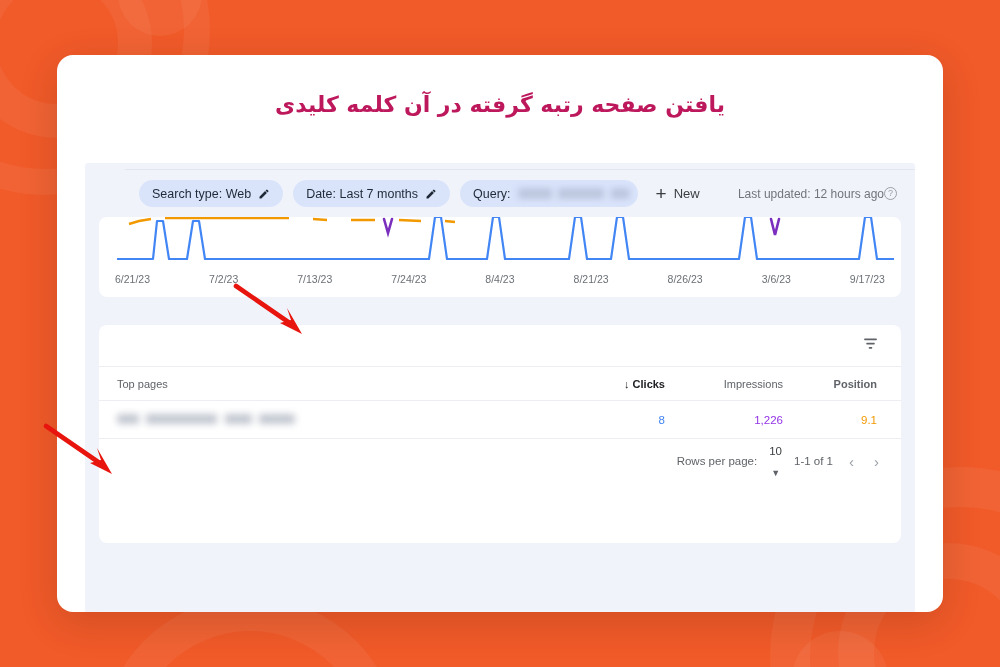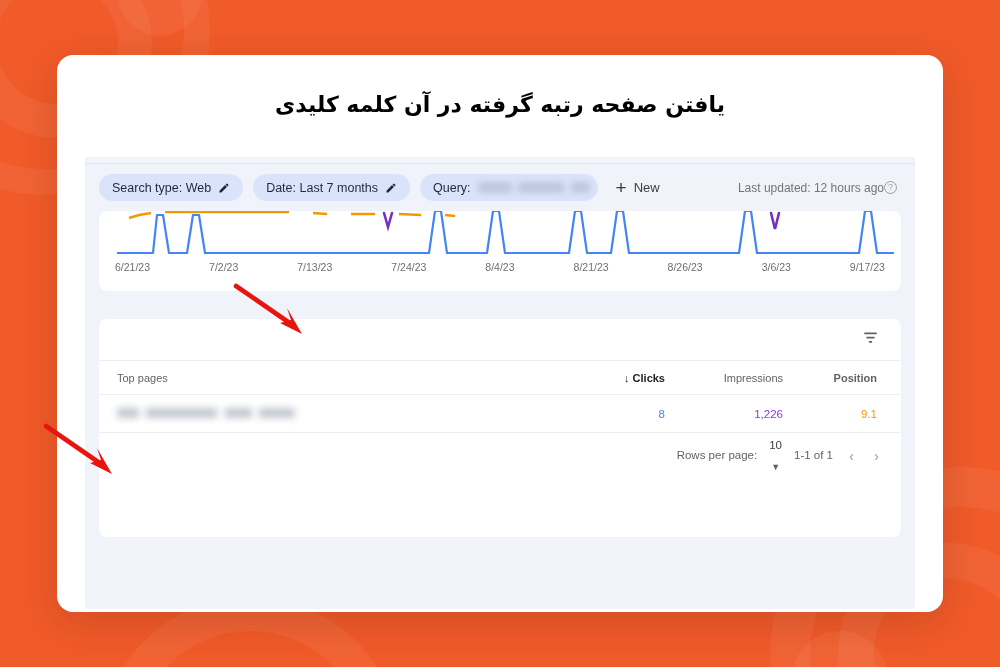--- a/index.html
+++ b/index.html
@@ -47,34 +47,35 @@
     border-radius: 16px;
     box-shadow: 0 10px 40px rgba(0,0,0,0.14);
     overflow: hidden;
   }
 
   
   #page-title {
     margin-top: 33px;
     text-align: center;
     font-size: 22px;
-    color: #000000;
+    color: #be185d;
     line-height: 1.5;
     direction: rtl;
     font-family: "DejaVu Sans", "Liberation Sans", sans-serif;
   }
 
   
   #gsc-shot {
     position: absolute;
-    left: 28px; top: 102px;
+    left: 28px; top: 108px;
     width: 830px; height: 452px;
     background: #F1F3FB;
     border-radius: 3px;
     overflow: hidden;
+    padding-left: 40px;
   }
 
   
   #filter-bar {
     display: flex;
     align-items: center;
     height: 48px;
     padding: 0 14px;
     border-top: 1px solid #e3e6f0;
     margin-top: 6px;
@@ -139,21 +140,21 @@
     width: 802px; height: 80px;
     background: #fff;
     border-radius: 8px;
     overflow: hidden;
   }
   #chart-svg { display: block; }
   #chart-axis {
     display: flex;
     justify-content: space-between;
     padding: 0 16px;
-    margin-top: 0;
+    margin-top: 6px;
   }
   #chart-axis span {
     font-size: 10.5px;
     color: #6b7075;
     font-family: "Liberation Sans", sans-serif;
   }
 
   
   #table-card {
     position: absolute;

